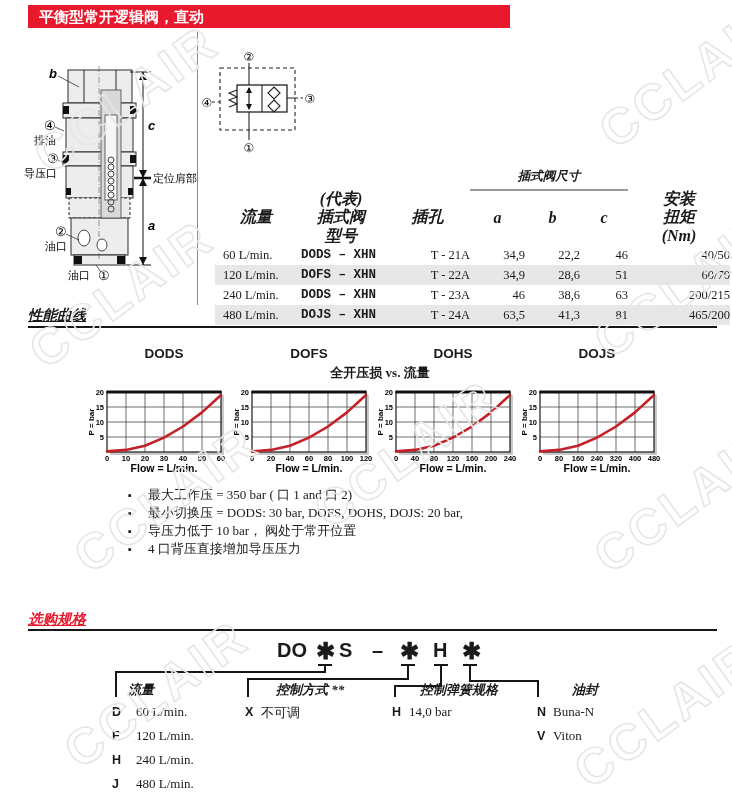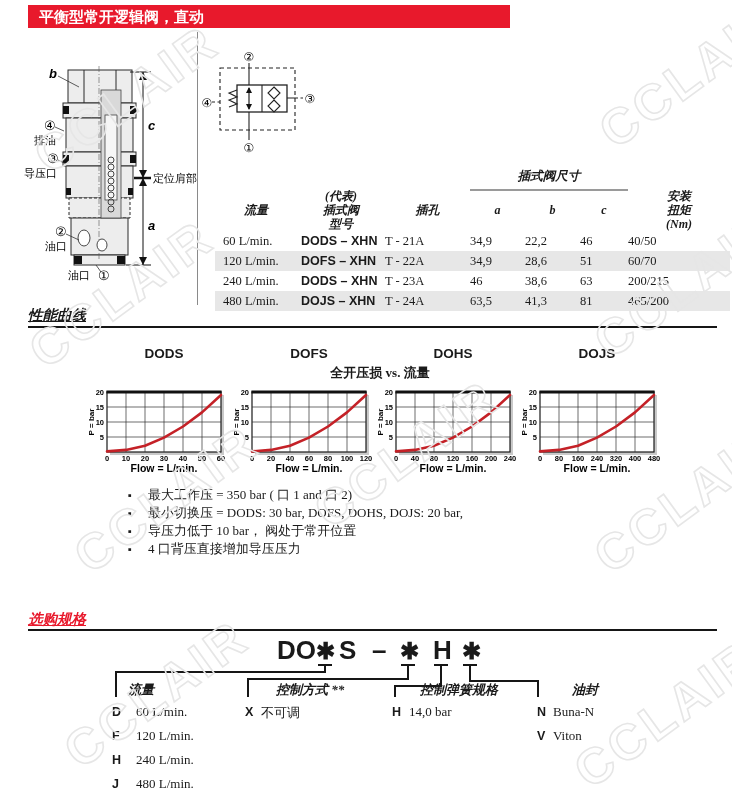--- a/index.html
+++ b/index.html
@@ -10,43 +10,43 @@
             font-family:"Liberation Sans",sans-serif;font-weight:bold;font-size:15px;
             line-height:23px;padding-left:11px;box-sizing:border-box;}
   .vdivider{left:197px;top:32px;width:1px;height:273px;background:#8a8a8a;}
   .rule{background:#161616;height:2px;}
   .sec-head{font-weight:bold;font-style:italic;font-size:14.5px;white-space:nowrap;text-decoration:underline;}
   .sec-head.red{color:#e8192c;}
 
   table.spec{position:absolute;left:215px;top:166px;width:515px;border-collapse:collapse;
              table-layout:fixed;font-size:12.5px;}
   table.spec td{padding:0;vertical-align:middle;overflow:hidden;}
-  .spec .h{font-weight:bold;font-style:italic;font-size:12px;text-align:center;
+  .spec .h{font-weight:bold;font-style:italic;font-size:16px;text-align:center;
            white-space:pre-line;line-height:1.15;}
   .spec .dimh{font-weight:bold;font-style:italic;font-size:12.5px;text-align:center;
               border-bottom:2px solid #9a9a9a;padding-bottom:2px;}
   .spec tr.data{height:20px;}
   .spec tr.shade{background:#e7e7e7;}
   .spec .flow{text-align:left;padding-left:8px;}
-  .spec .model{font-family:Liberation Sans, sans-serif;font-weight:bold;text-align:left;padding-left:4px;}
-  .spec .num{text-align:left;}
+  .spec .model{font-family:Liberation Mono, monospace;font-weight:bold;text-align:left;padding-left:4px;}
+  .spec .num{text-align:right;}
 
   .chart-title{position:absolute;width:120px;top:346px;text-align:center;
                font-family:"Liberation Sans",sans-serif;font-weight:bold;font-size:13.5px;}
   .chart-sub{position:absolute;left:225px;top:364px;width:310px;text-align:center;
              font-weight:bold;font-size:13px;}
   .perf-chart{position:absolute;top:383px;width:150px;height:95px;}
 
   .note-list{position:absolute;left:118px;top:478px;width:478px;margin:8px;padding:0;
              list-style:none;font-size:13px;line-height:18px;}
   .note-list li{padding-left:22px;position:relative;}
   .note-list li::before{content:"▪";position:absolute;left:2px;top:0;font-size:11px;}
 
   .code-part{position:absolute;font-family:"Liberation Sans",sans-serif;font-weight:bold;
-             font-size:26px;line-height:26px;}
+             font-size:20px;line-height:26px;}
   .code-part.star{font-size:23px;line-height:23px;}
   .tree{position:absolute;background:#161616;}
   .opt-head{position:absolute;top:681px;font-weight:bold;font-style:italic;font-size:13px;white-space:nowrap;}
   .opt-code{position:absolute;font-family:"Liberation Sans",sans-serif;font-weight:bold;font-size:12.5px;}
   .opt-label{position:absolute;font-size:13px;white-space:nowrap;}
 
   .wm{position:absolute;font-family:"Liberation Sans",sans-serif;font-weight:bold;font-size:50px;
       letter-spacing:4px;color:transparent;-webkit-text-stroke:1.6px #e6e6e6;
       transform:rotate(-36deg);pointer-events:none;z-index:6;white-space:nowrap;}
   svg text{font-family:"Liberation Sans",sans-serif;}

